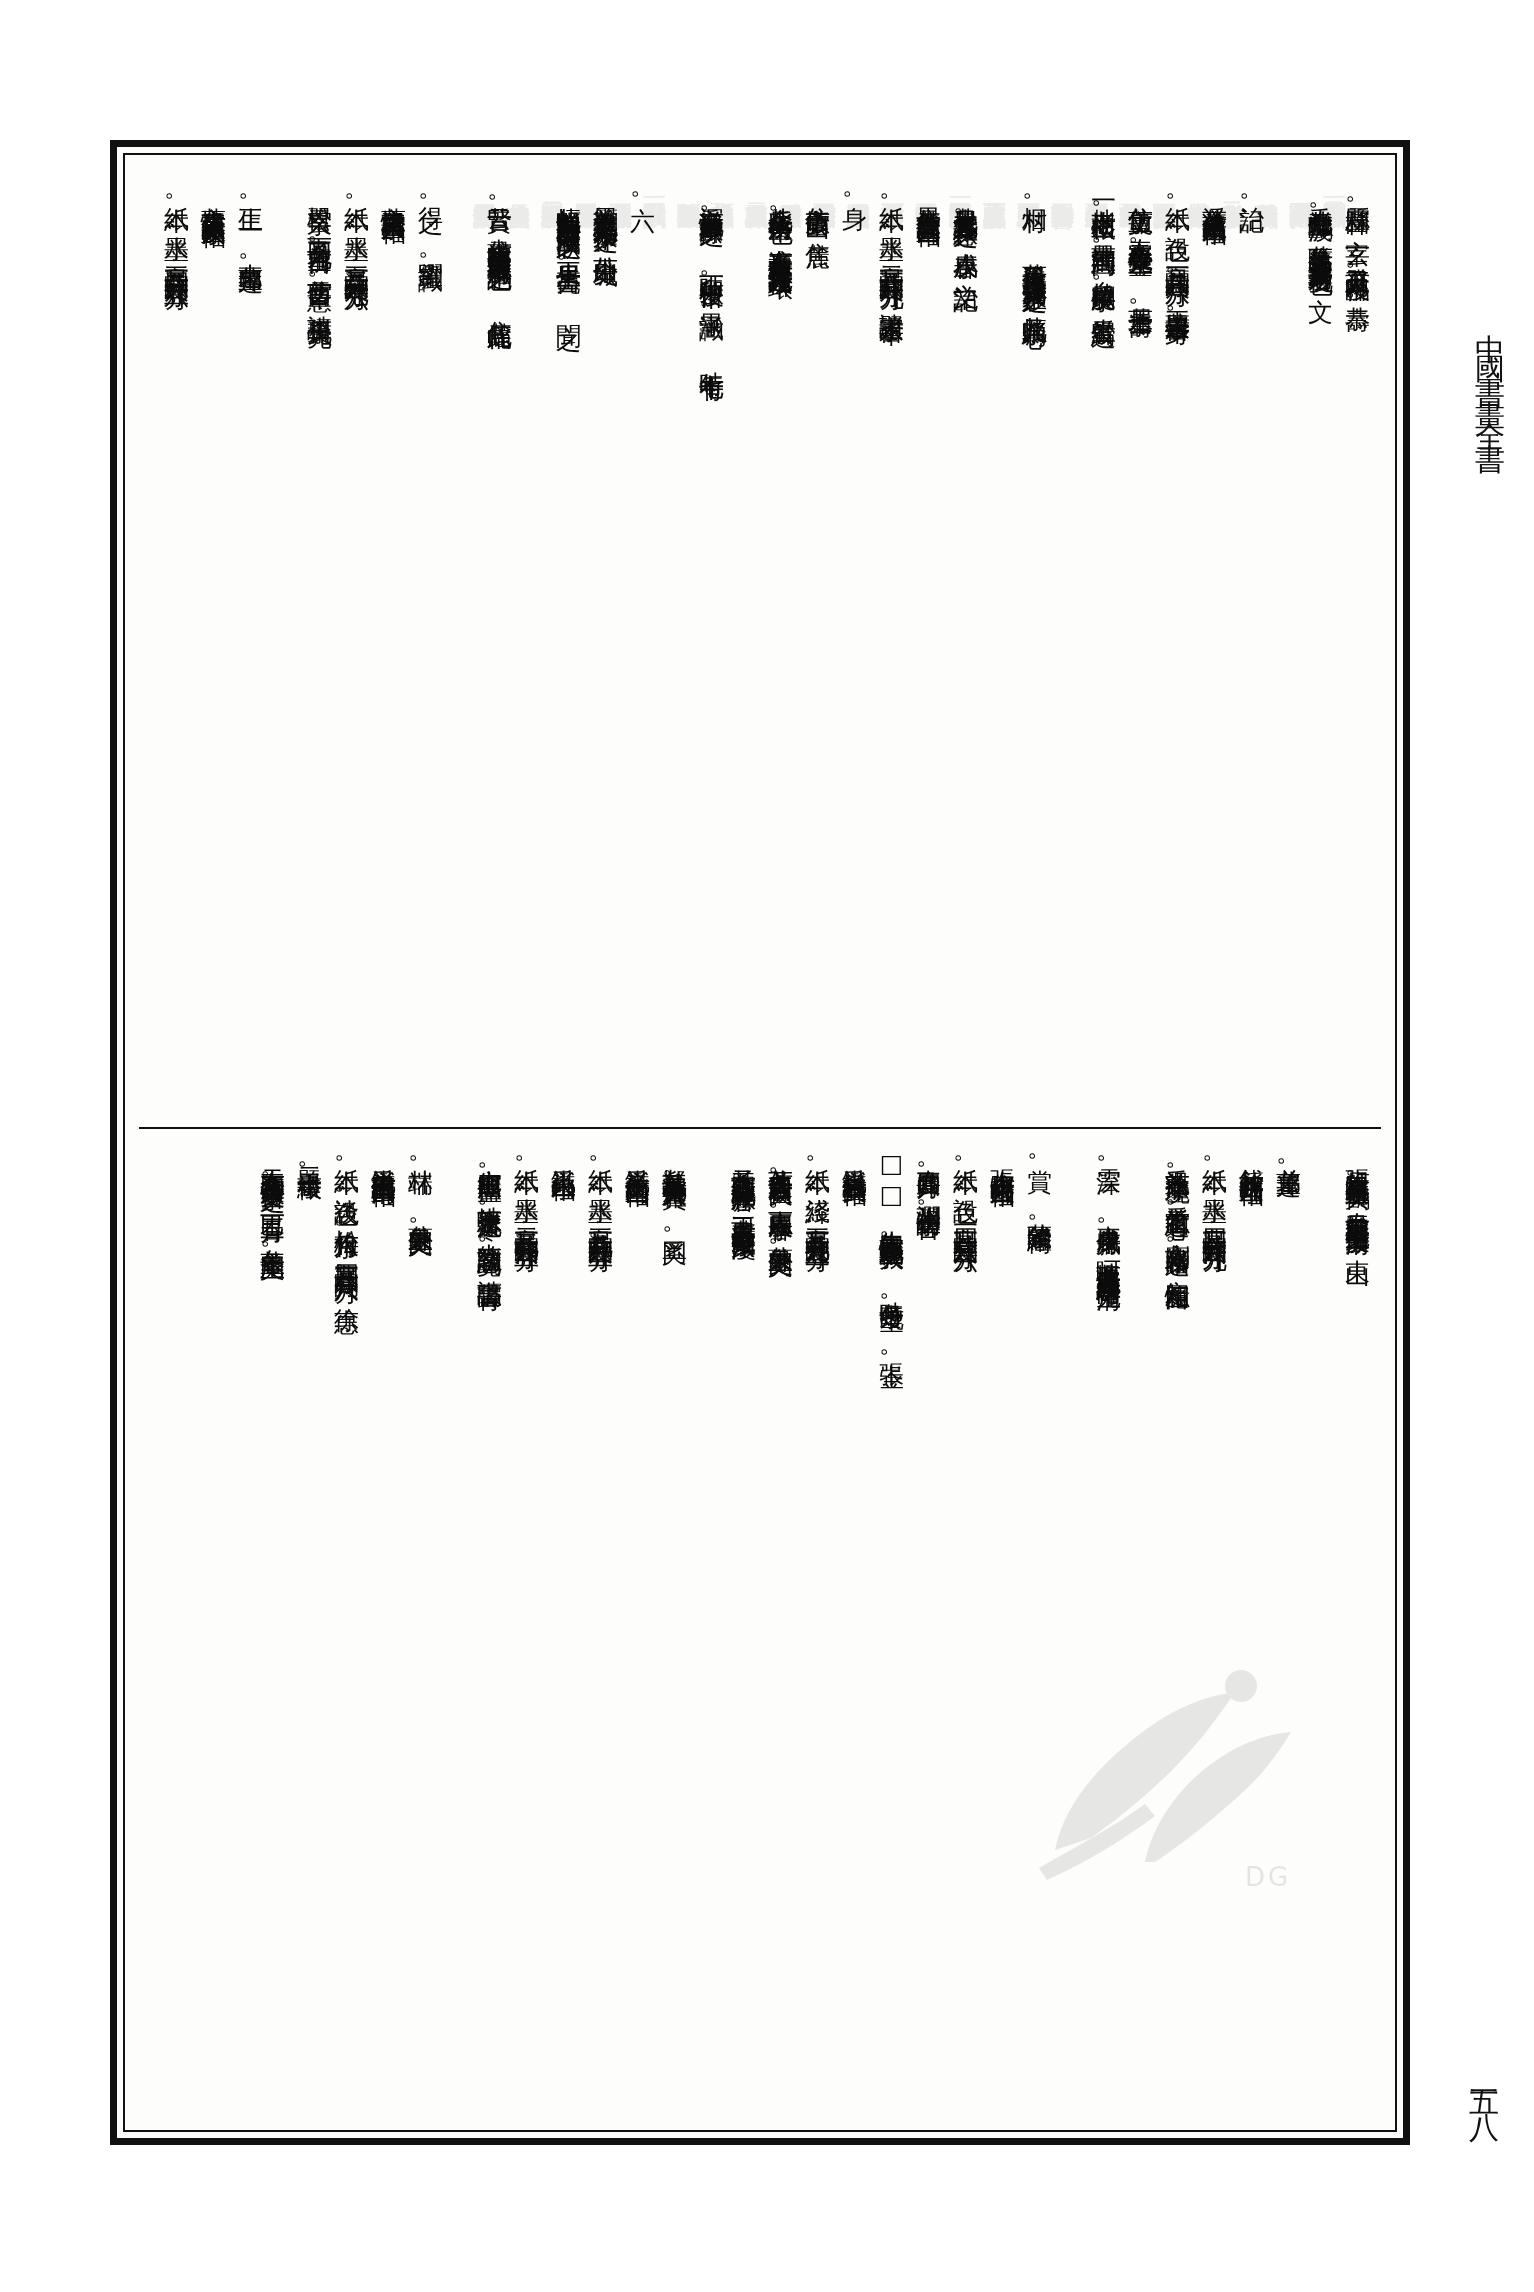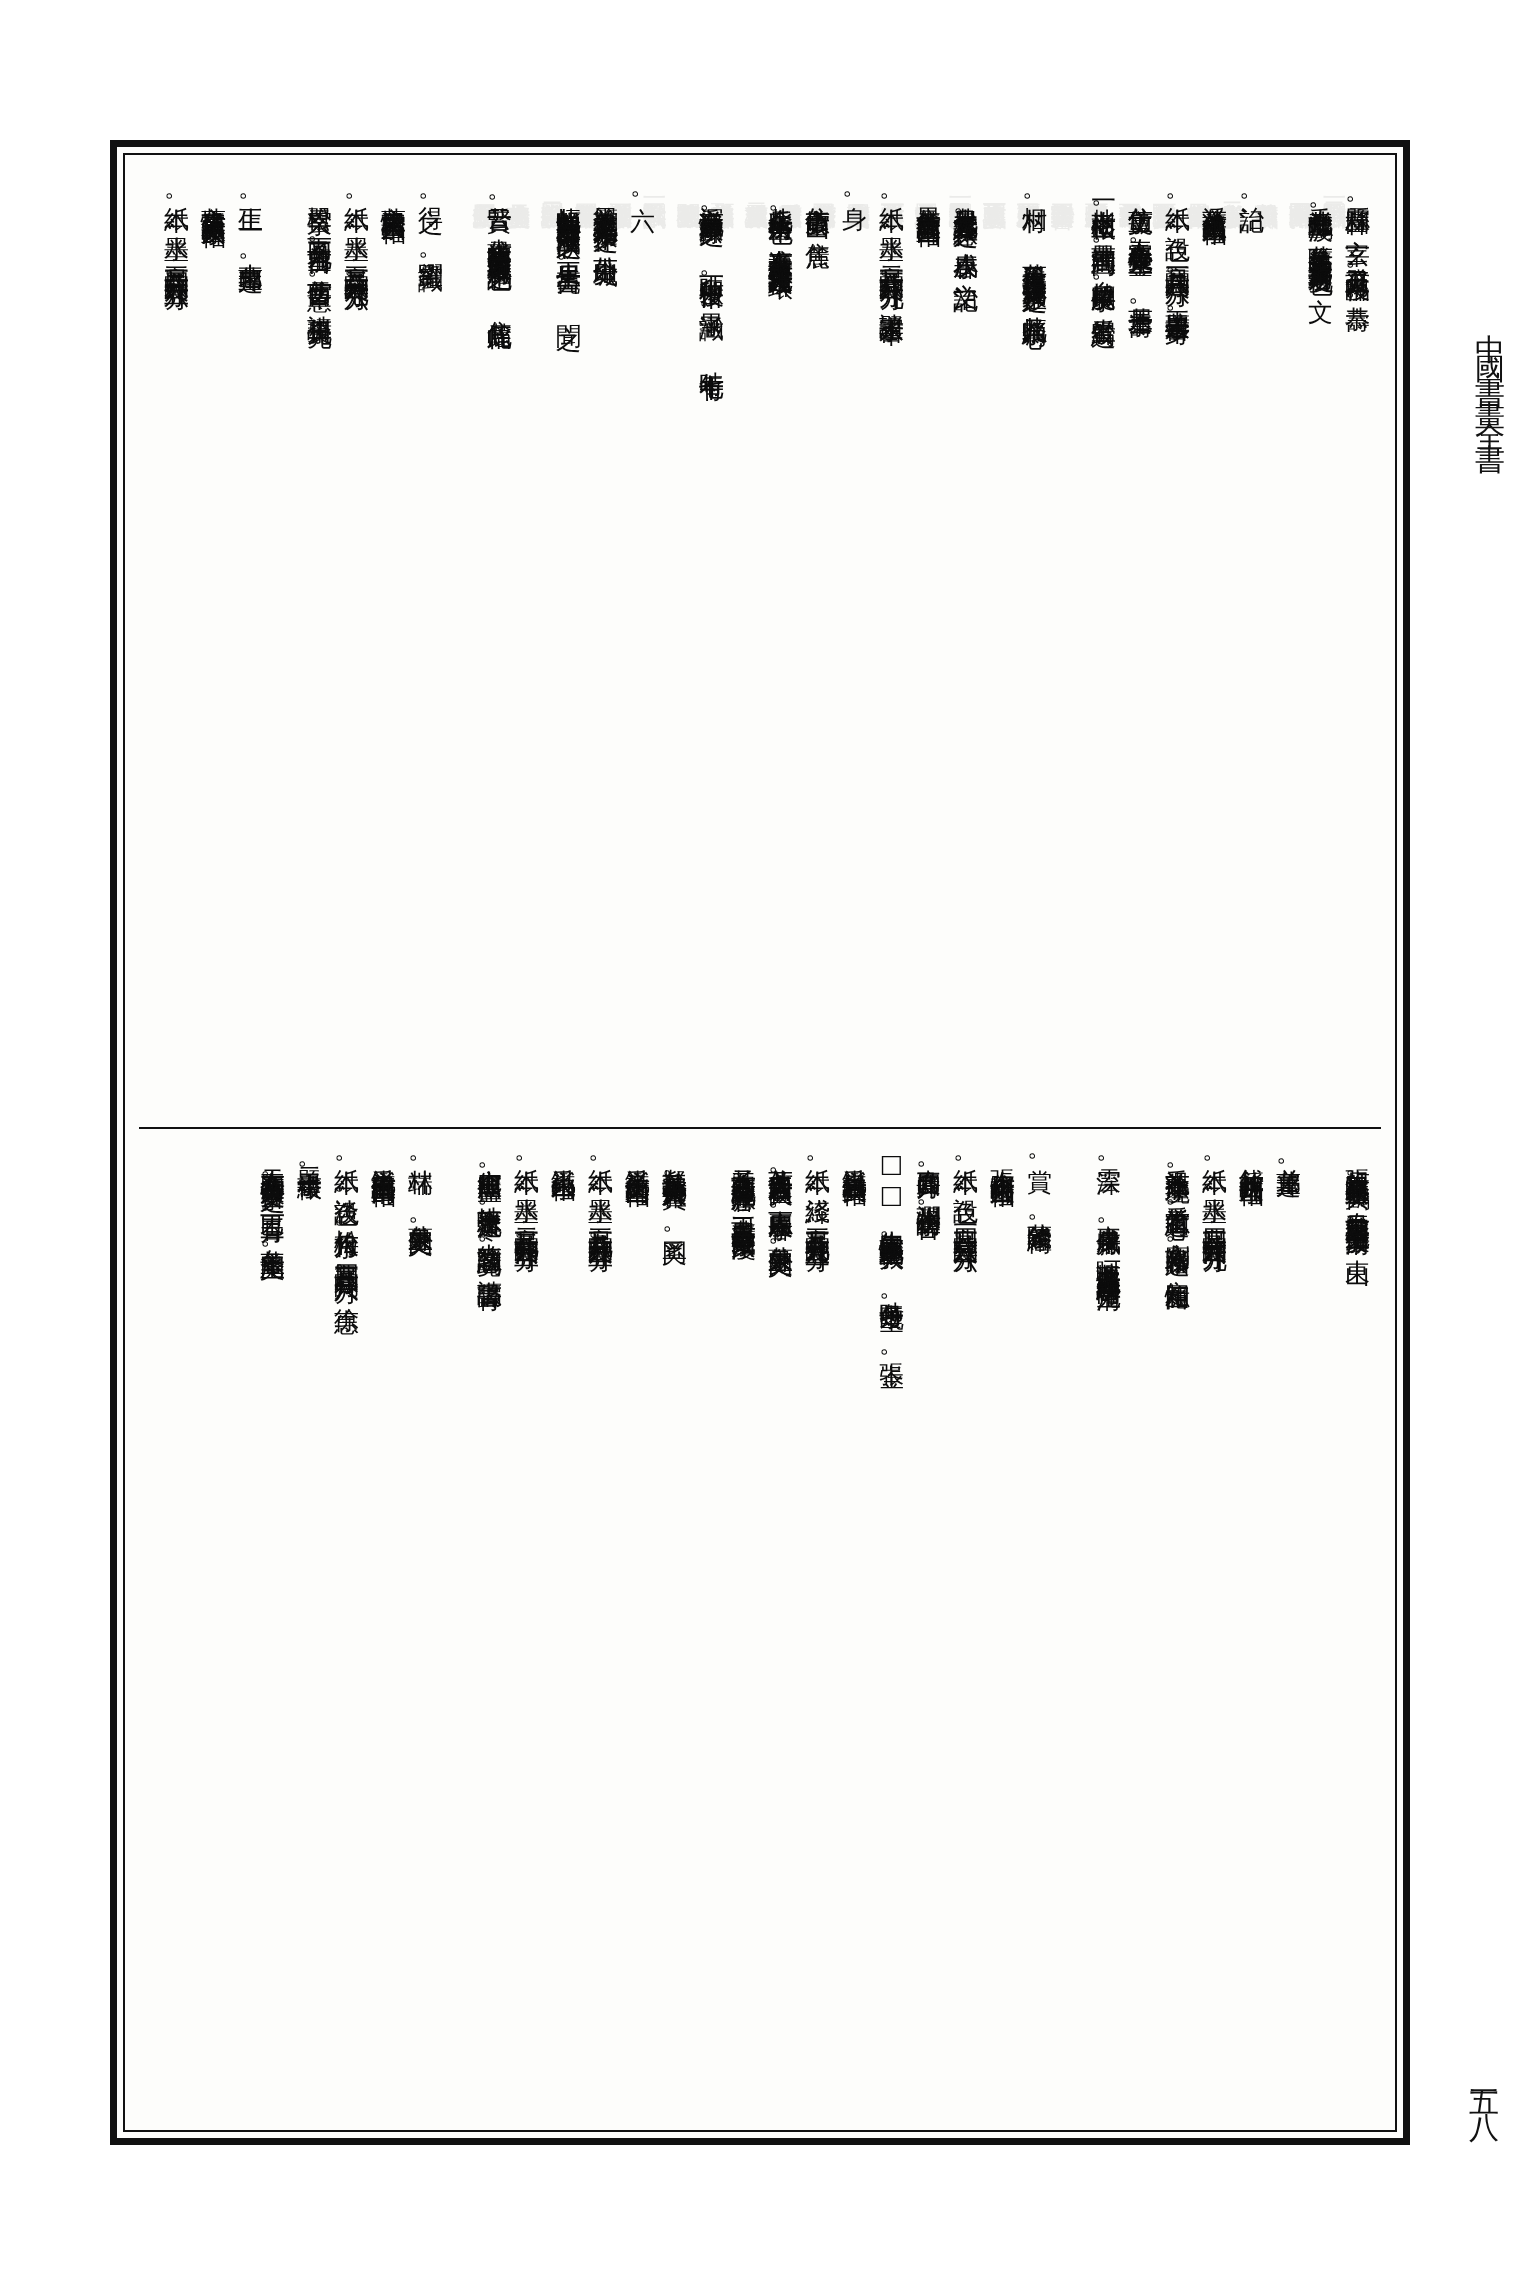--- a/index.html
+++ b/index.html
@@ -235,15 +235,26 @@
         <div class="col w1">奚鐵生山水軸</div>
         <div class="col w1">紙本。水墨。高二尺九寸二分闊一尺四寸五分。</div>
         <div class="col w2">空山無塵徑屈盤。峽束怒流百道寒。支筇訪隱忽竟到。讀書聲隔青</div>
         <div class="col w1">林端。　蒙泉外史奚岡。</div>
         <div class="col w1">奚鐵生仿南田五清圖軸</div>
         <div class="col w1">紙本。淡設色。松竹梅水月。高四尺三寸三分闊一尺八分。徐惠</div>
         <div class="col w1">二題書于裱綾。</div>
         <div class="col w1">元人有五清圖雲溪外史嘗摹之。丁巳春三月。冬華庵主奚岡。</div>
       </div>
 
+    <div id="watermark">
+      <svg viewBox="0 0 330 300" width="330" height="300" aria-hidden="true">
+        <g fill="#555">
+          <path d="M60 250 C70 200 110 160 150 130 C180 108 210 96 240 92 C228 110 212 132 196 150 C170 180 130 214 96 238 Z"></path>
+          <path d="M150 262 C158 222 186 186 216 164 C244 143 272 134 296 132 C284 152 268 174 248 192 C222 216 188 244 160 262 Z"></path>
+          <circle cx="246" cy="86" r="16"></circle>
+          <path d="M44 268 C86 244 120 226 150 204 L160 216 C128 240 92 262 52 280 Z"></path>
+        </g>
+        <text class="wm-text" x="250" y="286" font-size="26" fill="#444">DG</text>
+      </svg>
+    </div>
 
   </div>
 </div>
 
 </body></html>

